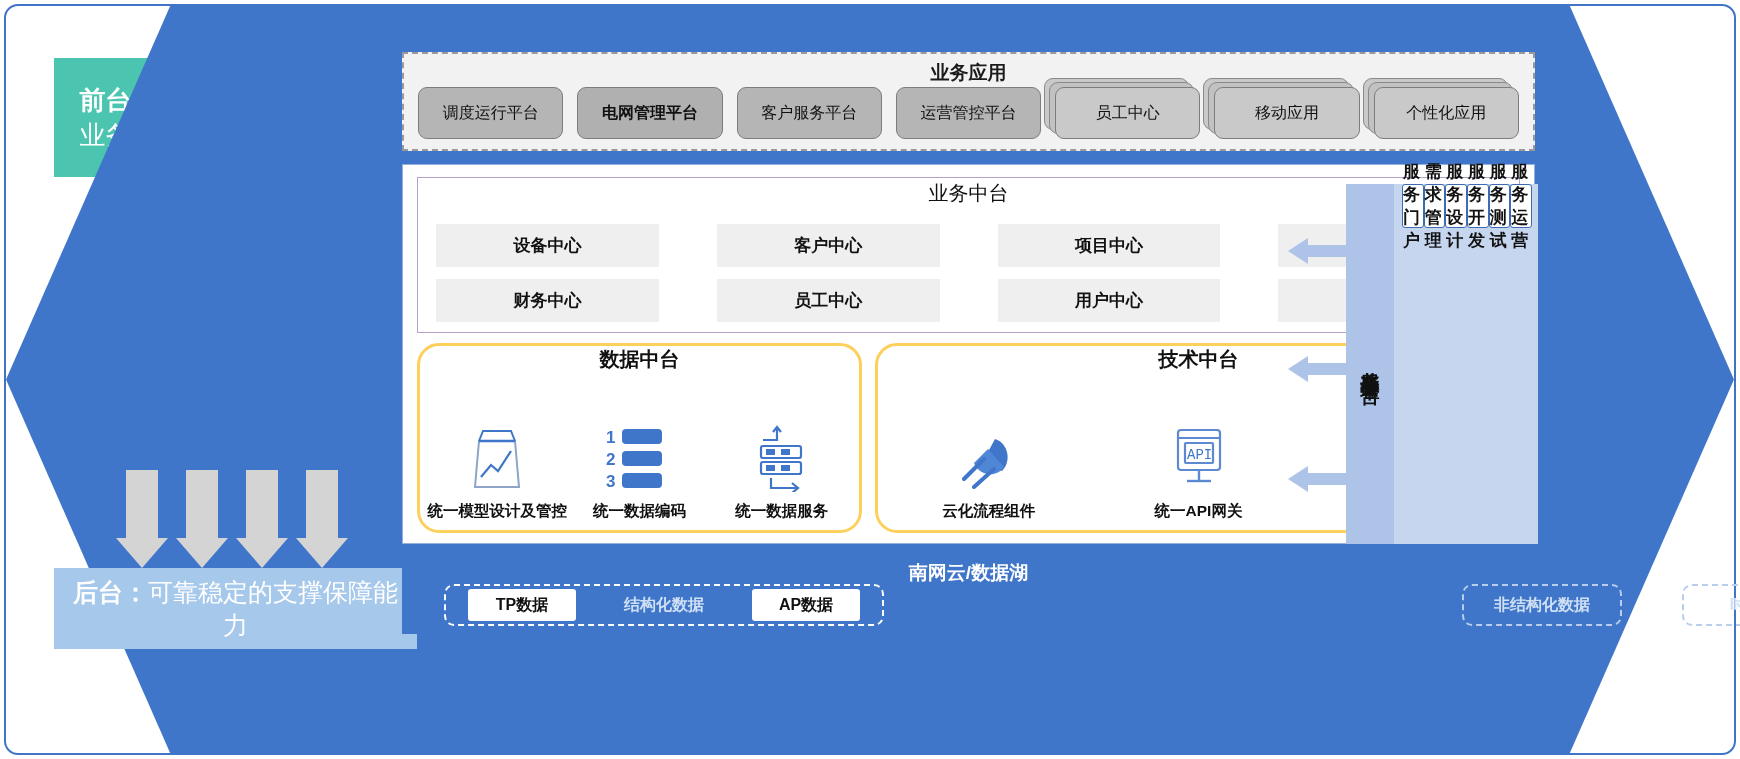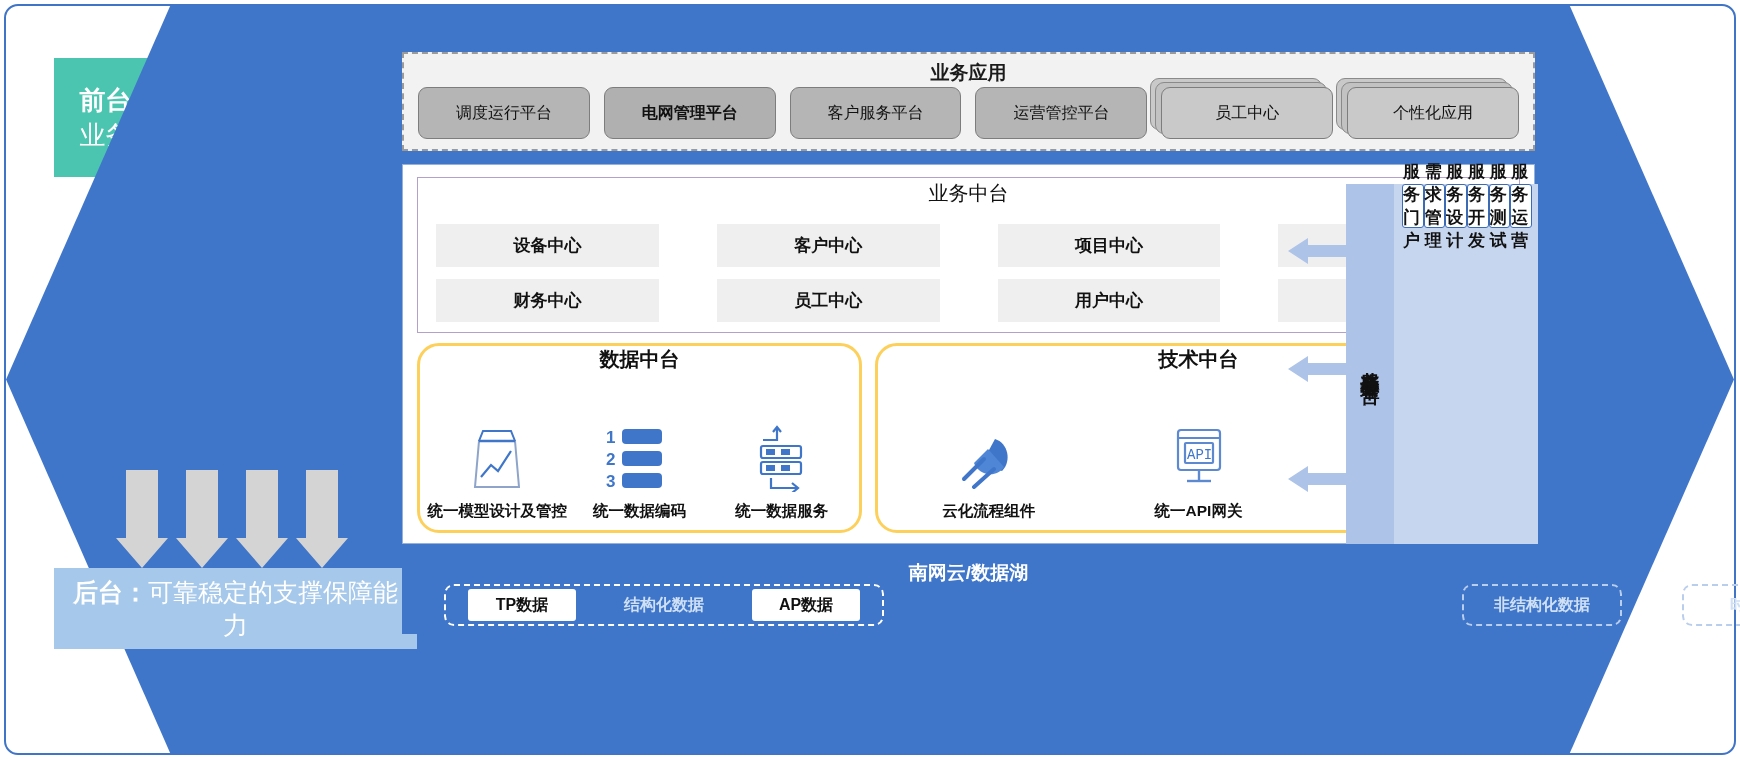--- a/index.html
+++ b/index.html
@@ -244,20 +244,25 @@
       </div>
 
       <div class="app-card stack">
         <div class="s1"></div>
         <div class="s2"></div>
         <div class="app-face">员工中心</div>
       </div>
       <div class="app-card stack">
         <div class="s1"></div>
         <div class="s2"></div>
+        <div class="app-face">移动应用</div>
+      </div>
+      <div class="app-card stack">
+        <div class="s1"></div>
+        <div class="s2"></div>
         <div class="app-face">个性化应用</div>
       </div>
     </div>
   </div>
 
   <div id="mid-outer">
 
     <div id="biz-mid">
       <div id="biz-mid-title">业务中台</div>
       <div class="center-grid">

